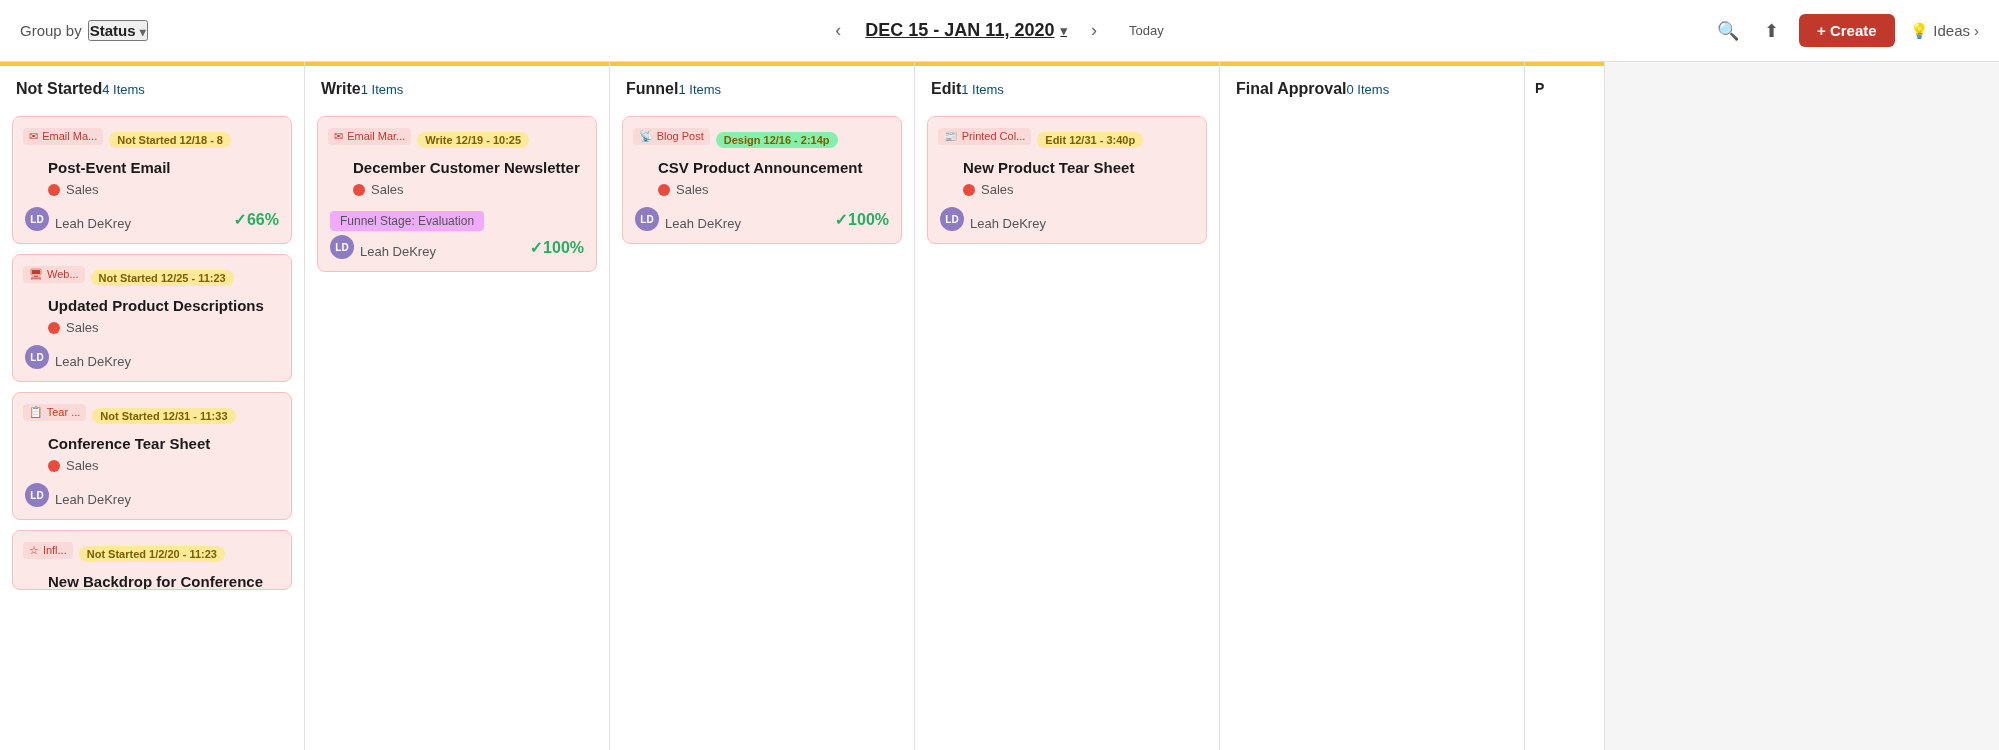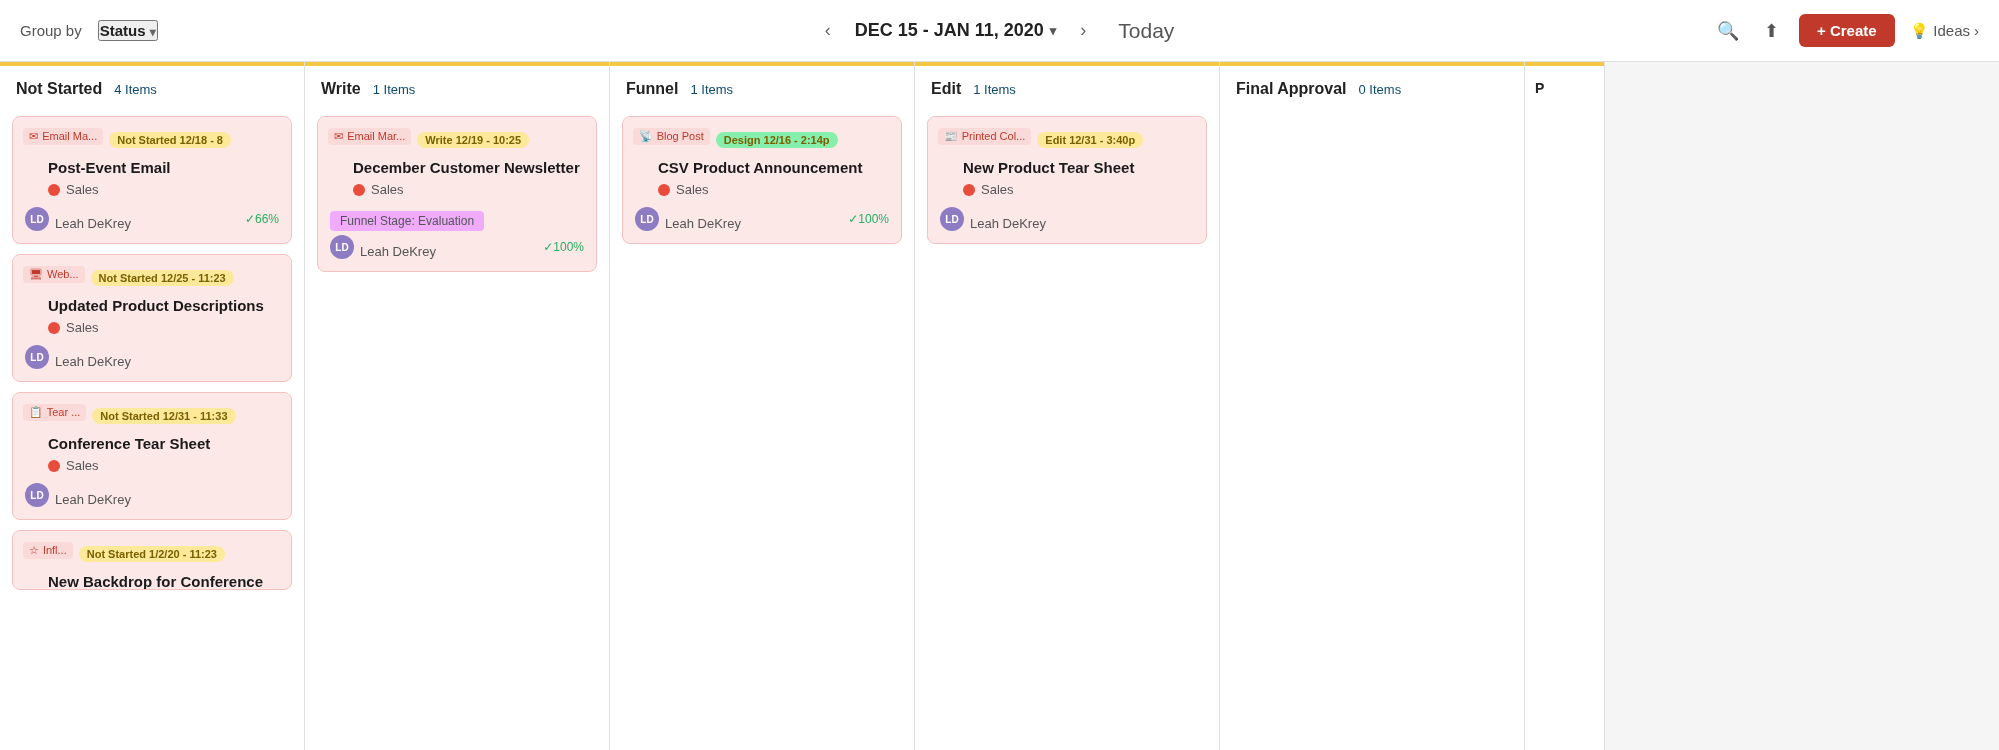--- a/index.html
+++ b/index.html
@@ -17,21 +17,21 @@
       align-items: center;
       background: #fff;
       border-bottom: 1px solid #e0e0e0;
       height: 62px;
       padding: 0 20px;
       position: relative;
     }
     .toolbar-left {
       display: flex;
       align-items: center;
-      gap: 16px;
+      gap: 6px;
     }
     .group-by-label {
       font-size: 15px;
       color: #555;
     }
     .group-by-value {
       font-size: 15px;
       font-weight: 600;
       color: #222;
     }
@@ -56,29 +56,30 @@
       padding: 4px 8px;
     }
     .date-range {
       font-size: 18px;
       font-weight: 700;
       color: #222;
       display: flex;
       align-items: center;
       gap: 6px;
       cursor: pointer;
+      text-decoration: underline;
     }
     .date-range .caret {
       font-size: 13px;
       color: #555;
     }
     .today-btn {
       background: none;
       border: none;
-      font-size: 21px;
+      font-size: 13px;
       color: #555;
       cursor: pointer;
       padding: 4px 8px;
     }
     .toolbar-right {
       margin-left: auto;
       display: flex;
       align-items: center;
       gap: 16px;
     }
@@ -137,21 +138,21 @@
       border-top: 4px solid #f5c842;
       background: #fff;
     }
 
     .column-title {
       font-size: 16px;
       font-weight: 700;
       color: #222;
       display: flex;
       align-items: center;
-      gap: 12px;
+      gap: 0;
     }
     .column-count {
       font-size: 13px;
       font-weight: 400;
       color: #0c4a6e;
     }
 
     .column-cards {
       padding: 8px 12px;
       overflow-y: auto;
@@ -275,23 +276,23 @@
       color: #fff;
       overflow: hidden;
     }
 
     .avatar-name {
       font-size: 13px;
       color: #555;
     }
 
     .progress {
-      font-size: 12px;
+      font-size: 16px;
       color: #27ae60;
-      font-weight: 400;
+      font-weight: 700;
     }
 
     .funnel-tag {
       background: #f0abfc;
       border-radius: 4px;
       padding: 3px 10px;
       font-size: 12px;
       color: #555;
       margin: 8px 12px 0 12px;
       display: inline-block;

